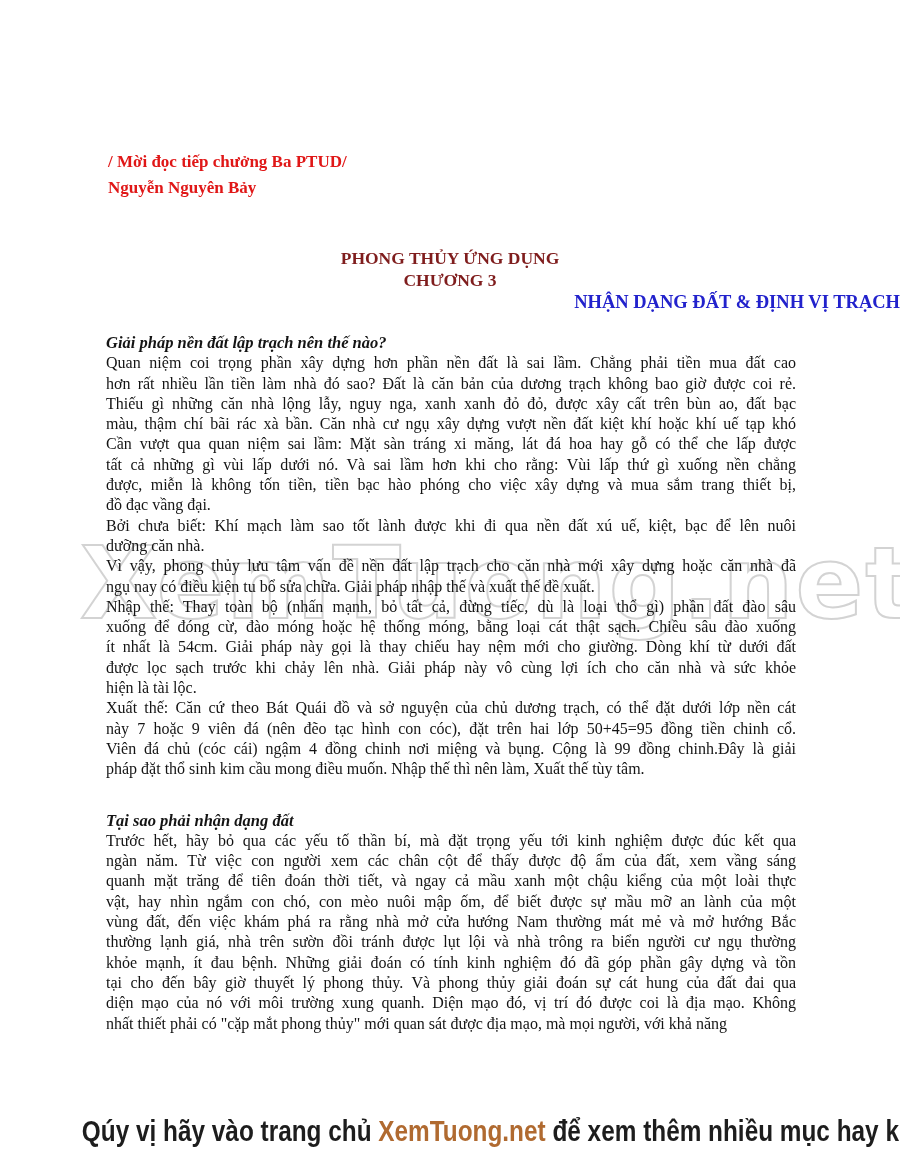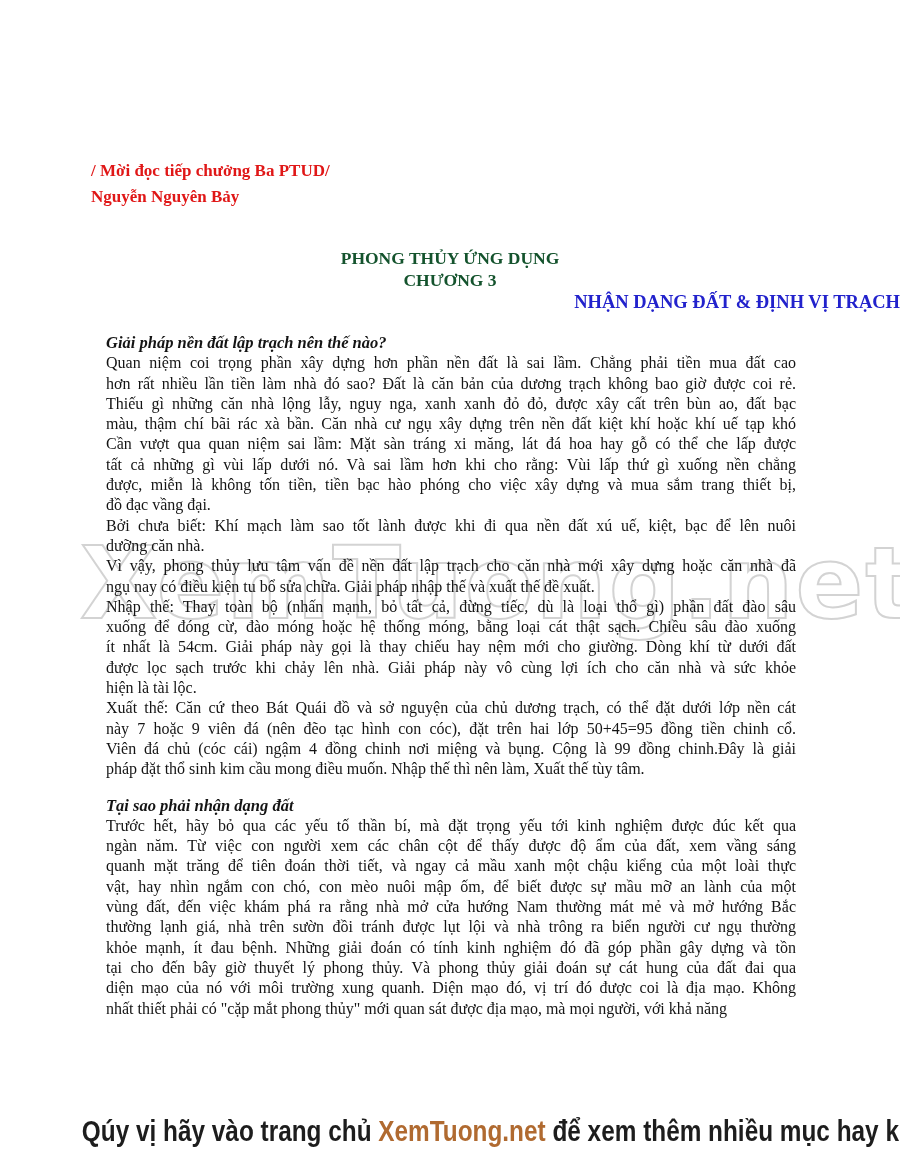--- a/index.html
+++ b/index.html
@@ -11,34 +11,34 @@
   
   .watermark {
     position:absolute; left:80px; top:534px; z-index:0;
     font-family:"DejaVu Sans", sans-serif; font-weight:bold;
     font-size:100px; line-height:100px; letter-spacing:2px; white-space:nowrap;
     color:transparent; -webkit-text-stroke:2px #c9c9c9; opacity:0.8;
     user-select:none;
   }
   .layer { position:relative; z-index:1; }
   .header-block {
-    position:absolute; left:91px; top:149px;
-    color:#e01717; font-weight:bold; font-size:17px; line-height:26px;margin-top:9px;
+    position:absolute; left:108px; top:149px;
+    color:#e01717; font-weight:bold; font-size:17px; line-height:26px;
   }
   .title-block {
     position:absolute; left:0; top:247px; width:100%;
     text-align:center; font-weight:bold; line-height:22px;
   }
-  .t-red  { color:#14532d; font-size:17.5px; }
+  .t-red  { color:#7f1d1d; font-size:17.5px; }
   .t-blue { color:#2222cc; font-size:18.5px;text-align:right; }
   .content {
     position:absolute; left:106px; top:333px; width:690px;
     font-size:16px; line-height:20.3px;
   }
-  .section:not(:first-child) { margin-top:16px; }
+  .section:not(:first-child) { margin-top:31px; }
   .heading { font-weight:bold; font-style:italic; font-size:16.5px; }
   .para { margin:0; }
   .tline { text-align:justify; text-align-last:justify; }
   .tline.pend { text-align:left; text-align-last:auto; }
   .footer {
     position:absolute; left:0; top:1113px; width:100%;
     text-align:center; white-space:nowrap;
   }
   .footer-inner {
     display:inline-block; transform:scaleX(0.84); transform-origin:center;
@@ -66,21 +66,21 @@
       <div class="t-blue">NHẬN DẠNG ĐẤT &amp; ĐỊNH VỊ TRẠCH</div>
     </div>
 
     <div class="content">
         <div class="section">
           <div class="heading">Giải pháp nền đất lập trạch nên thế nào?</div>
           <div class="para">
             <div class="tline">Quan niệm coi trọng phần xây dựng hơn phần nền đất là sai lầm. Chẳng phải tiền mua đất cao</div>
             <div class="tline">hơn rất nhiều lần tiền làm nhà đó sao? Đất là căn bản của dương trạch không bao giờ được coi rẻ.</div>
             <div class="tline">Thiếu gì những căn nhà lộng lẫy, nguy nga, xanh xanh đỏ đỏ, được xây cất trên bùn ao, đất bạc</div>
-            <div class="tline">màu, thậm chí bãi rác xà bần. Căn nhà cư ngụ xây dựng trên nền đất kiệt khí hoặc khí uế tạp khó</div>
+            <div class="tline">màu, thậm chí bãi rác xà bần. Căn nhà cư ngụ xây dựng vượt nền đất kiệt khí hoặc khí uế tạp khó</div>
           </div>
           <div class="para">
             <div class="tline">Cần vượt qua quan niệm sai lầm: Mặt sàn tráng xi măng, lát đá hoa hay gỗ có thể che lấp được</div>
             <div class="tline">tất cả những gì vùi lấp dưới nó. Và sai lầm hơn khi cho rằng: Vùi lấp thứ gì xuống nền chẳng</div>
             <div class="tline">được, miễn là không tốn tiền, tiền bạc hào phóng cho việc xây dựng và mua sắm trang thiết bị,</div>
             <div class="tline pend">đồ đạc vầng đại.</div>
           </div>
           <div class="para">
             <div class="tline">Bởi chưa biết: Khí mạch làm sao tốt lành được khi đi qua nền đất xú uế, kiệt, bạc để lên nuôi</div>
             <div class="tline pend">dưỡng căn nhà.</div>

